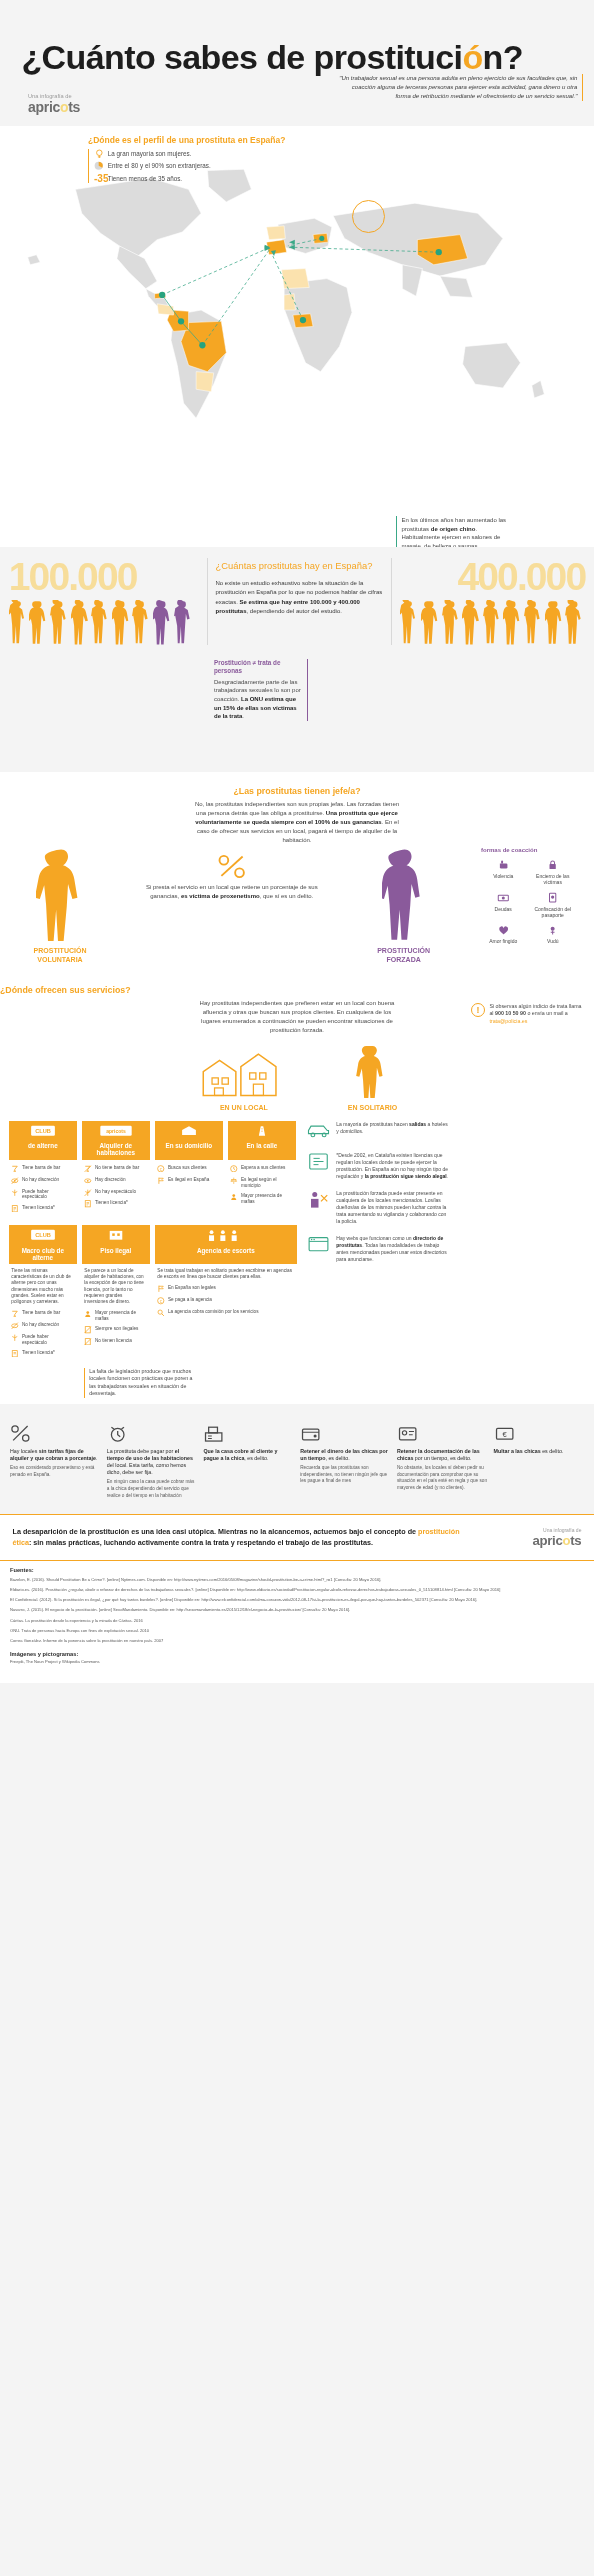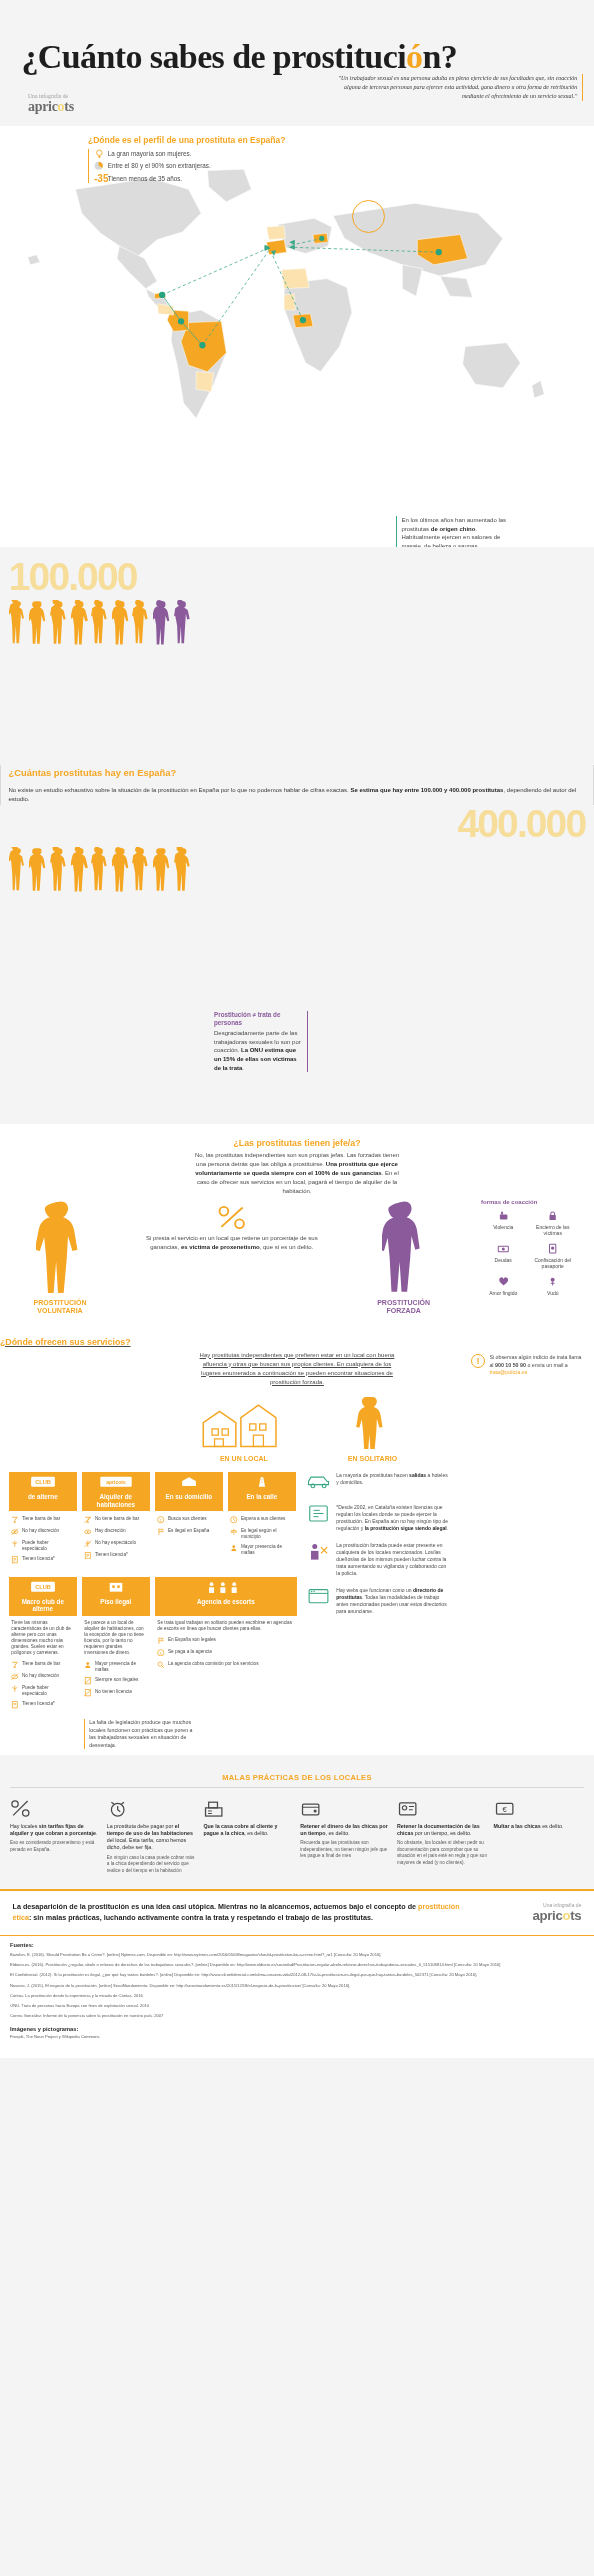--- a/index.html
+++ b/index.html
@@ -6,21 +6,21 @@
   body {
     width: 594px;
     background: #f4f4f4;
     font-family: "Liberation Sans", sans-serif;
     color: #4a4a4a;
     -webkit-font-smoothing: antialiased;
   }
   .page { width:594px; position:relative; }
 
   
-  .header { height:126px; position:relative; background:#f4f4f4;font-family:Liberation Serif, serif; }
+  .header { height:126px; position:relative; background:#f4f4f4; }
   .main-title {
     position:absolute; left:21.4px; top:38px;
     font-size:34px; font-weight:bold; color:#1e1e1e;
     letter-spacing:-0.6px; white-space:nowrap;
   }
   .main-title .hl { color:#f5a623; }
   .credit { position:absolute; left:28px; top:93px; }
   .credit-small { font-size:5.7px; color:#9b9b9b; }
   .credit-logo { font-size:14px; font-weight:bold; color:#6e6e6e; letter-spacing:-0.3px; }
   .credit-logo .dot { color:#f6d97a; }
@@ -46,29 +46,29 @@
     position:absolute; left:352px; top:74px; width:33px; height:33px;
     border:1.3px solid #f5a623; border-radius:50%; z-index:5;
   }
 
   .note { position:absolute; font-size:6px; line-height:1.45; color:#4a4a4a;
           border-left:0.9px solid #3aa887; padding-left:4.4px; z-index:7; }
   .note b { color:#2b2b2b; }
   .note-china { left:396px; top:390px; width:113px; }
 
   
-  .numbers { position:relative; background:#f4f4f4; padding:11.3px 0 14px; display:flex;flex-direction:column; }
+  .numbers { position:relative; background:#f4f4f4; padding:11.3px 0 14px; display:flex; }
   .num-col { flex:0 0 207px; position:relative; padding:0 8.8px; }
   .num-col.right { flex:0 0 192px; }
   .bignum { font-size:39px; font-weight:bold; color:#f7dd9a; line-height:0.95; letter-spacing:-1.9px; }
   .bignum.r { text-align:right; }
   .people-row { display:flex; align-items:flex-end; gap:0.6px; margin-top:5px; height:45px; }
   .people-row svg { display:block; }
   .num-mid { flex:1; padding:2.5px 7.5px 0; border-left:0.6px solid #d8d8d8; border-right:0.6px solid #d8d8d8; }
-  .num-q { font-size:9.4px; font-weight:bold; color:#f5a623; line-height:1.15; margin-bottom:7.5px; }
+  .num-q { font-size:9.4px; font-weight:normal; color:#f5a623; line-height:1.15; margin-bottom:7.5px; }
   .num-p { font-size:6px; line-height:1.55; color:#3a3a3a; }
   .num-p b { color:#1e1e1e; }
 
   .trata { position:relative; background:#f4f4f4; padding:3.8px 0 15px; }
   .trata-box { position:absolute; left:214px; top:0; width:94px;
                border-right:0.9px solid #8a5a9b; padding-right:5px; }
   .trata-title { font-size:6.3px; font-weight:bold; color:#8a5a9b; line-height:1.25; margin-bottom:2.5px; }
   .trata-p { font-size:6px; line-height:1.45; color:#4a4a4a; }
   .trata-p b { color:#1e1e1e; }
   .trata-spacer { height:94px; }
@@ -86,21 +86,21 @@
   .mid-note { width:189px; font-size:6px; line-height:1.5; text-align:center; color:#4a4a4a; }
   .mid-note b { color:#1e1e1e; }
   .coercion { width:94px; }
   .coercion-title { font-size:6px; font-weight:bold; color:#8a5a9b; margin-bottom:5px; }
   .coercion-grid { display:grid; grid-template-columns:1fr 1fr; gap:6.3px 5px; }
   .coercion-item { font-size:5px; color:#4a4a4a; text-align:center; line-height:1.2; }
   .coercion-item .ci-ic { height:12.6px; display:flex; align-items:center; justify-content:center; margin-bottom:1.9px; }
   .pct-icon { text-align:center; margin:6.3px 0 1.3px; }
 
   
-  .donde { background:#ffffff; position:relative; padding:8.8px 0 0;text-decoration:underline; }
+  .donde { background:#ffffff; position:relative; padding:8.8px 0 0; }
   .donde-p { font-size:6px; line-height:1.5; color:#4a4a4a; text-align:center; width:207px; margin:3.8px auto 0; }
   .alert-box { position:absolute; right:10px; top:26.4px; width:113px; display:flex; gap:4.4px; }
   .alert-circle { flex:0 0 14px; height:14px; border:1.3px solid #f5a623; border-radius:50%;
                   color:#f5a623; font-weight:bold; font-size:8.8px; text-align:center; line-height:12px; }
   .alert-txt { font-size:5.3px; line-height:1.4; color:#4a4a4a; }
   .alert-txt a { color:#f5a623; text-decoration:none; }
 
   .venues { display:flex; justify-content:center; gap:57px; margin-top:8.8px; align-items:flex-end; }
   .venue { text-align:center; }
   .venue-label { font-size:7px; font-weight:bold; color:#f5a623; margin-top:3.8px; }
@@ -838,21 +838,20 @@
           </span>
           <span class="side-tx">
             <span>Hay webs que funcionan como un </span><b>directorio de prostitutas</b><span>. Todas las modalidades de trabajo antes mencionadas pueden usar estos directorios para anunciarse.</span>
           </span>
         </div>
       </div>
     </div>
   </div>
 
   <div class="malas">
-    <div class="malas-title">MALAS PRÁCTICAS DE LOS LOCALES</div>
     <div class="malas-row">
 
       <div class="mala">
         <div class="mala-ic">
             <svg width="21.4" height="19" viewBox="0 0 34 30">
               <circle cx="8" cy="8" r="5" fill="none" stroke="#4a4a4a" stroke-width="2"></circle>
               <circle cx="25" cy="22" r="5" fill="none" stroke="#4a4a4a" stroke-width="2"></circle>
               <line x1="5" y1="26" x2="28" y2="3" stroke="#4a4a4a" stroke-width="2"></line>
             </svg>
           </div>

